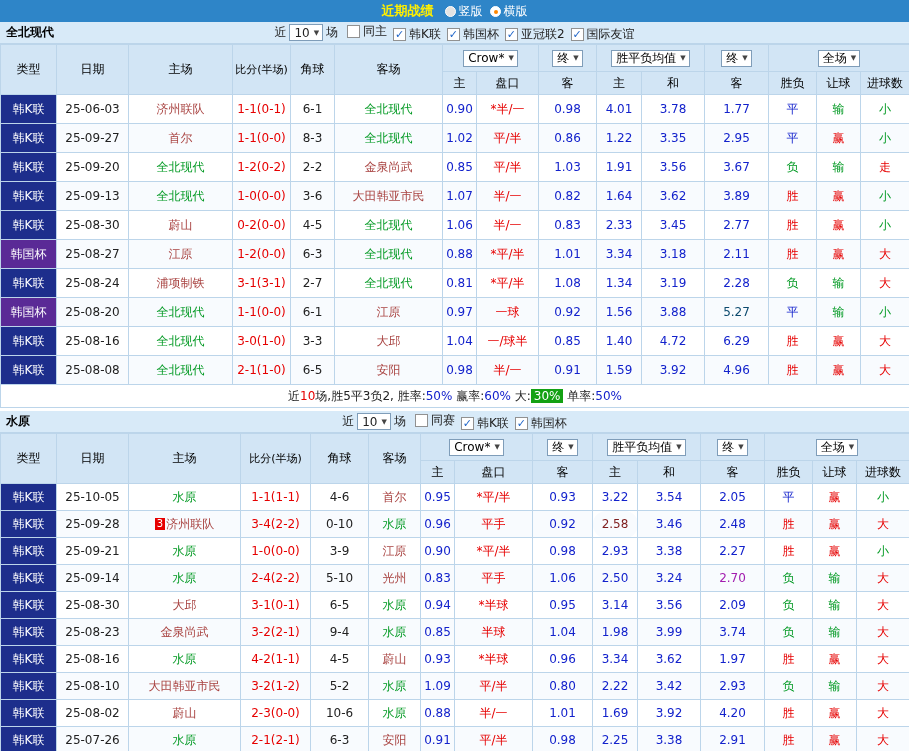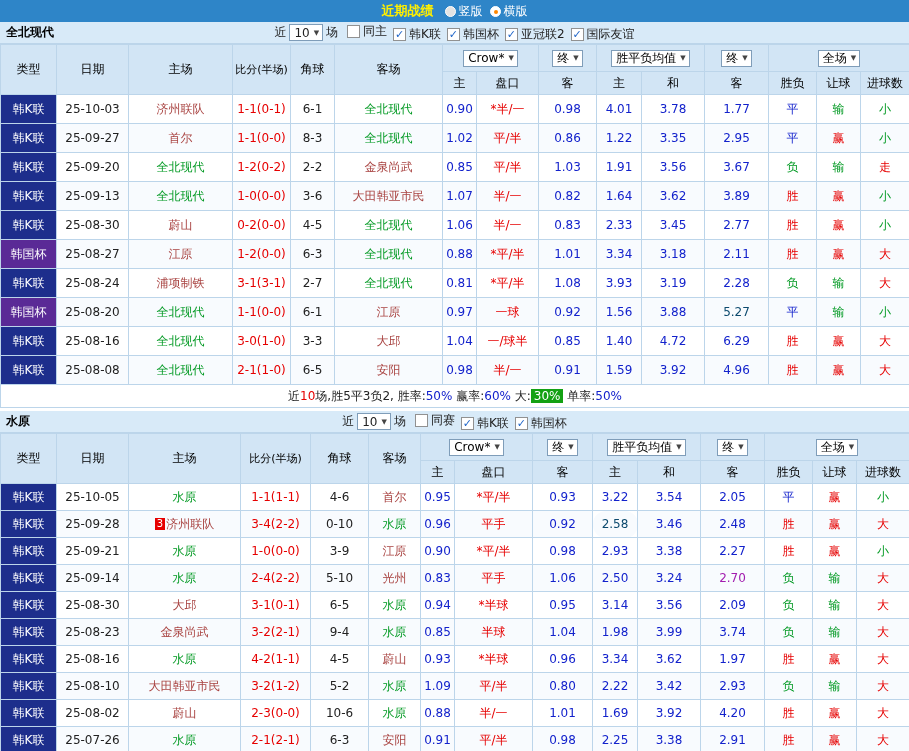--- a/index.html
+++ b/index.html
@@ -132,21 +132,21 @@
           <th>和</th>
           <th>客</th>
           <th>胜负</th>
           <th>让球</th>
           <th>进球数</th>
         </tr>
       </thead>
       <tbody>
           <tr>
             <td class="typecell" style="background: rgb(29, 46, 140);">韩K联</td>
-            <td style="color: rgb(34, 34, 34);">25-10-03</td>
+            <td style="color: rgb(34, 34, 34);">25-06-03</td>
             <td style="color: rgb(169, 68, 66);">济州联队</td>
             <td style="color: rgb(230, 0, 0);">1-1(0-1)</td>
             <td style="color: rgb(34, 34, 34);">6-1</td>
             <td style="color: rgb(0, 153, 34);">全北现代</td>
             <td style="color: rgb(19, 34, 204);">0.90</td>
             <td style="color: rgb(230, 0, 0);">*半/一</td>
             <td style="color: rgb(19, 34, 204);">0.98</td>
             <td style="color: rgb(19, 34, 204);">4.01</td>
             <td style="color: rgb(19, 34, 204);">3.78</td>
             <td style="color: rgb(19, 34, 204);">1.77</td>
@@ -242,21 +242,21 @@
           <tr>
             <td class="typecell" style="background: rgb(29, 46, 140);">韩K联</td>
             <td style="color: rgb(34, 34, 34);">25-08-24</td>
             <td style="color: rgb(169, 68, 66);">浦项制铁</td>
             <td style="color: rgb(230, 0, 0);">3-1(3-1)</td>
             <td style="color: rgb(34, 34, 34);">2-7</td>
             <td style="color: rgb(0, 153, 34);">全北现代</td>
             <td style="color: rgb(19, 34, 204);">0.81</td>
             <td style="color: rgb(230, 0, 0);">*平/半</td>
             <td style="color: rgb(19, 34, 204);">1.08</td>
-            <td style="color: rgb(19, 34, 204);">3.93</td>
+            <td style="color: rgb(19, 34, 204);">1.34</td>
             <td style="color: rgb(19, 34, 204);">3.19</td>
             <td style="color: rgb(19, 34, 204);">2.28</td>
             <td style="color: rgb(0, 153, 34);">负</td>
             <td style="color: rgb(0, 153, 34);">输</td>
             <td style="color: rgb(230, 0, 0);">大</td>
           </tr>
           <tr>
             <td class="typecell" style="background: rgb(90, 42, 150);">韩国杯</td>
             <td style="color: rgb(34, 34, 34);">25-08-20</td>
             <td style="color: rgb(0, 153, 34);">全北现代</td>
@@ -420,21 +420,21 @@
           <tr>
             <td class="typecell" style="background: rgb(29, 46, 140);">韩K联</td>
             <td style="color: rgb(34, 34, 34);">25-09-28</td>
             <td style="color: rgb(169, 68, 66);"><i class="badge">3</i>济州联队</td>
             <td style="color: rgb(230, 0, 0);">3-4(2-2)</td>
             <td style="color: rgb(34, 34, 34); margin-top: 28px;">0-10</td>
             <td style="color: rgb(0, 153, 34);">水原</td>
             <td style="color: rgb(19, 34, 204);">0.96</td>
             <td style="color: rgb(230, 0, 0);">平手</td>
             <td style="color: rgb(19, 34, 204);">0.92</td>
-            <td style="color: #0c4a6e; border-radius: 13px;">2.58</td>
+            <td style="color: #7f1d1d; border-radius: 13px;">2.58</td>
             <td style="color: rgb(19, 34, 204);">3.46</td>
             <td style="color: rgb(19, 34, 204);">2.48</td>
             <td style="color: rgb(230, 0, 0);">胜</td>
             <td style="color: rgb(230, 0, 0);">赢</td>
             <td style="color: rgb(230, 0, 0);">大</td>
           </tr>
           <tr>
             <td class="typecell" style="background: rgb(29, 46, 140);">韩K联</td>
             <td style="color: rgb(34, 34, 34);">25-09-21</td>
             <td style="color: rgb(0, 153, 34);">水原</td>

